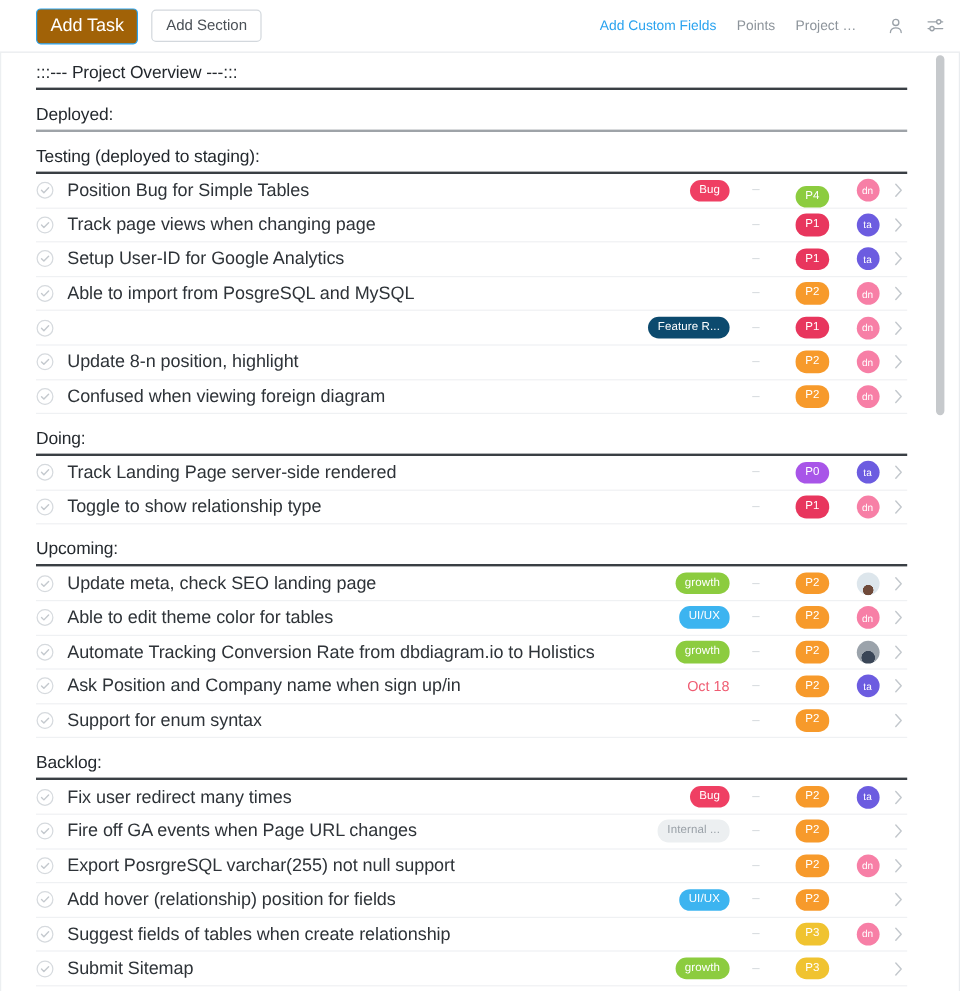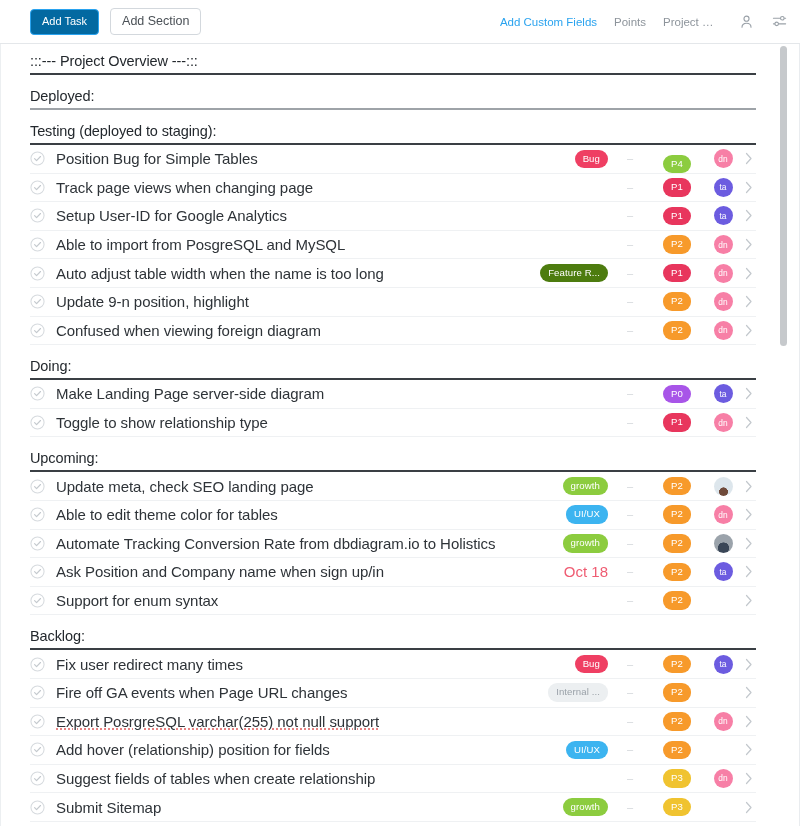--- a/index.html
+++ b/index.html
@@ -24,25 +24,25 @@
     top: 0; left: 0;
     width: 800px; height: 44px;
     background: #ffffff;
     border-bottom: 1px solid #e4e7ea;
     display: flex;
     align-items: center;
     box-sizing: border-box;
     padding: 0 13px 0 30px;
   }
   .btn-add-task {
-    background: #0369a1;
+    background: #a16207;
     color: #ffffff;
     border: 1px solid #2aa3ef;
     border-radius: 4px;
-    font-size: 11px;
+    font-size: 15px;
     font-family: "Liberation Sans", sans-serif;
     padding: 6px 11px 7px 11px;
     line-height: 1;
     cursor: pointer;
   }
   .btn-add-section {
     background: #ffffff;
     color: #4a5056;
     border: 1px solid #d3d8dd;
     border-radius: 4px;
@@ -137,21 +137,20 @@
   .check svg { display: block; }
   .task-name {
     font-size: 15px;
     color: #2e3338;
     white-space: nowrap;
     overflow: hidden;
     text-overflow: ellipsis;
     letter-spacing: -0.05px;
   }
   .task-name.spell {
-    text-decoration: underline;
     text-decoration-style: dotted;
     text-decoration-color: #e05c5c;
     text-underline-offset: 2px;
   }
   .spacer { flex: 1 1 auto; }
 
   
   .col-tag {
     flex: 0 0 auto;
     width: 112px;
@@ -209,21 +208,21 @@
     display: inline-block;
     border-radius: 9px;
     color: #ffffff;
     font-size: 9.6px;
     line-height: 1;
     padding: 4px 8px 5px 8px;
     letter-spacing: 0.1px;
   }
 
   .dash { color: #d2d6da; font-size: 11px; line-height: 1; }
-  .duedate { font-size: 15px; color: #ef5c72; white-space: nowrap; }
+  .duedate { font-size: 12px; color: #ef5c72; white-space: nowrap; }
 
   .avatar {
     width: 19px; height: 19px;
     border-radius: 50%;
     color: #ffffff;
     font-size: 8.4px;
     display: flex;
     align-items: center;
     justify-content: center;
     letter-spacing: 0.1px;
@@ -402,24 +401,23 @@
               </svg>
             </span>
           </div>
           <div class="row">
             <span class="check">
               <svg width="15" height="15" viewBox="0 0 16 16" fill="none">
                 <circle cx="8" cy="8" r="7" stroke="#d6dade" stroke-width="1.1"></circle>
                 <path d="M4.9 8.1 L7 10.2 L11.2 5.9" stroke="#c4c9ce" stroke-width="1.25" stroke-linecap="round" stroke-linejoin="round"></path>
               </svg>
             </span>
-            <span class="task-name">Auto adjust table width when the name is too long</span>
-            <span class="spacer"></span>
-            <span class="col-tag">
-              <span class="pill" style="background: #4d7c0f;">Feature R...</span>
+            <span class="spacer"></span>
+            <span class="col-tag">
+              <span class="pill" style="background: #0c4a6e;">Feature R...</span>
             </span>
             <span class="col-points">
               <span class="dash">–</span>
             </span>
             <span class="col-prio">
               <span class="prio" style="background: rgb(232, 54, 93);">P1</span>
             </span>
             <span class="col-avatar">
               <span class="avatar" style="background: rgb(247, 127, 166);">dn</span>
             </span>
@@ -429,21 +427,21 @@
               </svg>
             </span>
           </div>
           <div class="row">
             <span class="check">
               <svg width="15" height="15" viewBox="0 0 16 16" fill="none">
                 <circle cx="8" cy="8" r="7" stroke="#d6dade" stroke-width="1.1"></circle>
                 <path d="M4.9 8.1 L7 10.2 L11.2 5.9" stroke="#c4c9ce" stroke-width="1.25" stroke-linecap="round" stroke-linejoin="round"></path>
               </svg>
             </span>
-            <span class="task-name">Update 9-n position, highlight</span>
+            <span class="task-name">Update 8-n position, highlight</span>
             <span class="spacer"></span>
             <span class="col-tag"></span>
             <span class="col-points">
               <span class="dash">–</span>
             </span>
             <span class="col-prio">
               <span class="prio" style="background: rgb(247, 154, 43);">P2</span>
             </span>
             <span class="col-avatar">
               <span class="avatar" style="background: rgb(247, 127, 166);">dn</span>
@@ -482,21 +480,21 @@
         </div>
         <div class="section-head">Doing:</div>
         <div class="rows">
           <div class="row">
             <span class="check">
               <svg width="15" height="15" viewBox="0 0 16 16" fill="none">
                 <circle cx="8" cy="8" r="7" stroke="#d6dade" stroke-width="1.1"></circle>
                 <path d="M4.9 8.1 L7 10.2 L11.2 5.9" stroke="#c4c9ce" stroke-width="1.25" stroke-linecap="round" stroke-linejoin="round"></path>
               </svg>
             </span>
-            <span class="task-name">Make Landing Page server-side diagram</span>
+            <span class="task-name">Track Landing Page server-side rendered</span>
             <span class="spacer"></span>
             <span class="col-tag"></span>
             <span class="col-points">
               <span class="dash">–</span>
             </span>
             <span class="col-prio">
               <span class="prio" style="background: rgb(168, 85, 232);">P0</span>
             </span>
             <span class="col-avatar">
               <span class="avatar" style="background: rgb(108, 92, 224);">ta</span>

